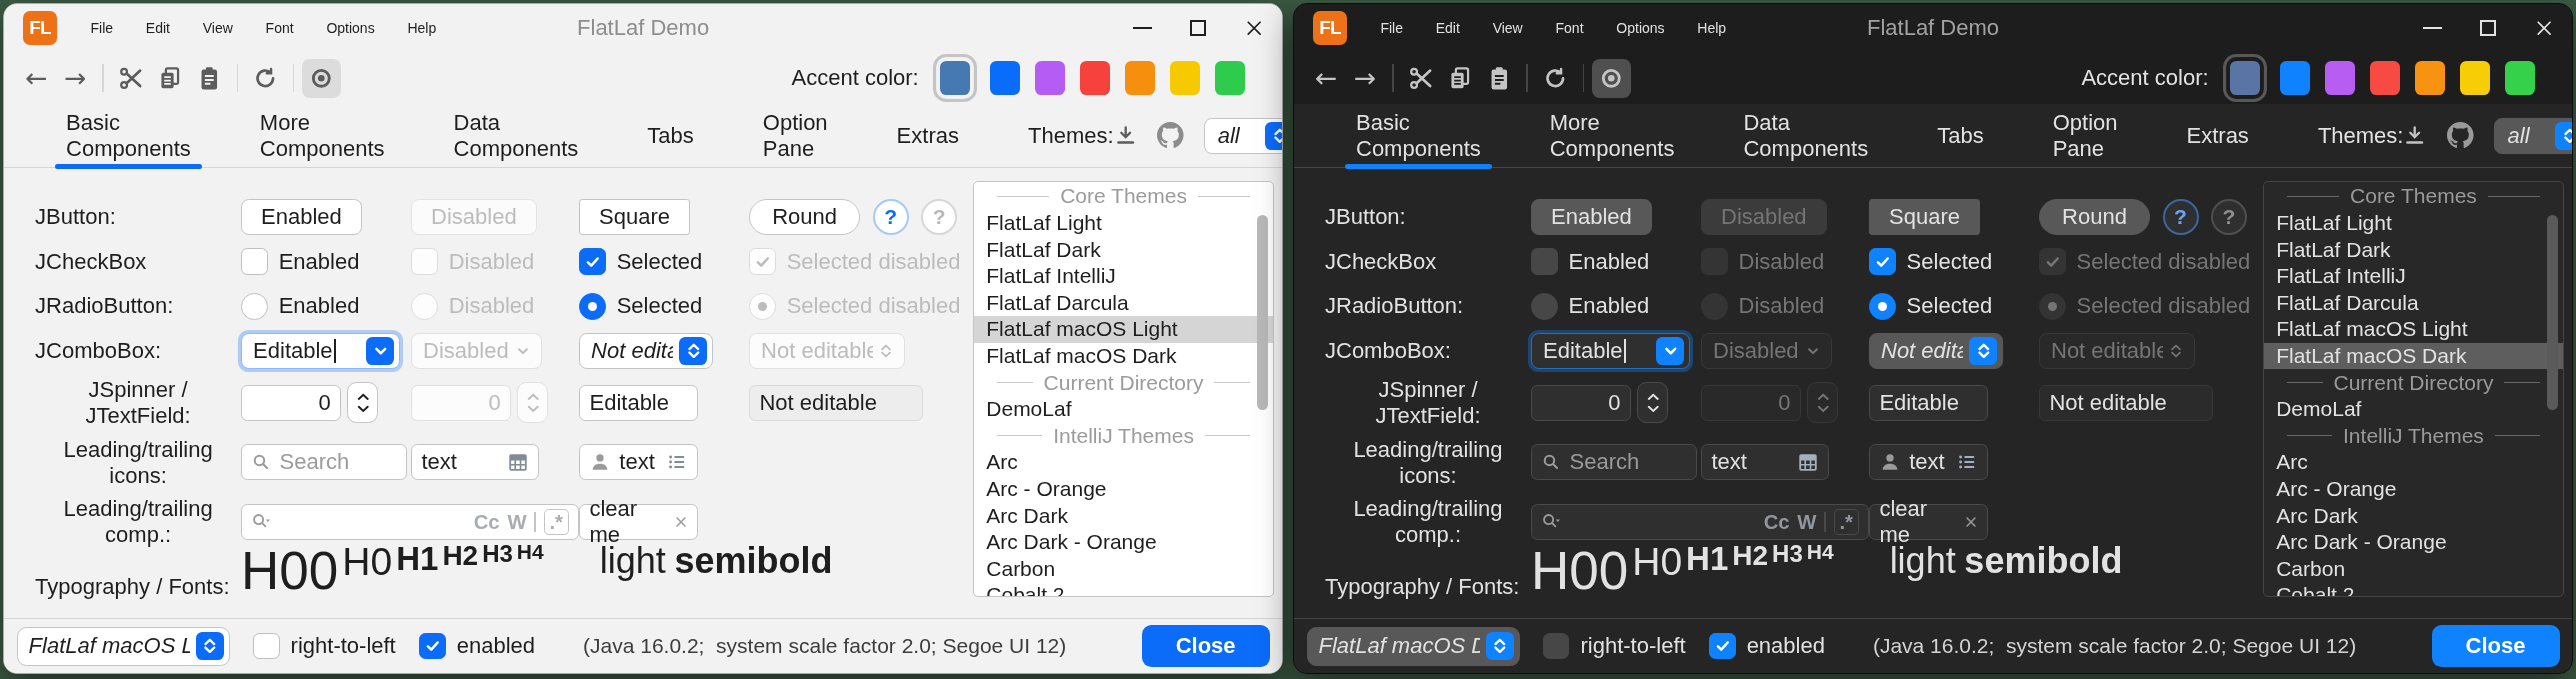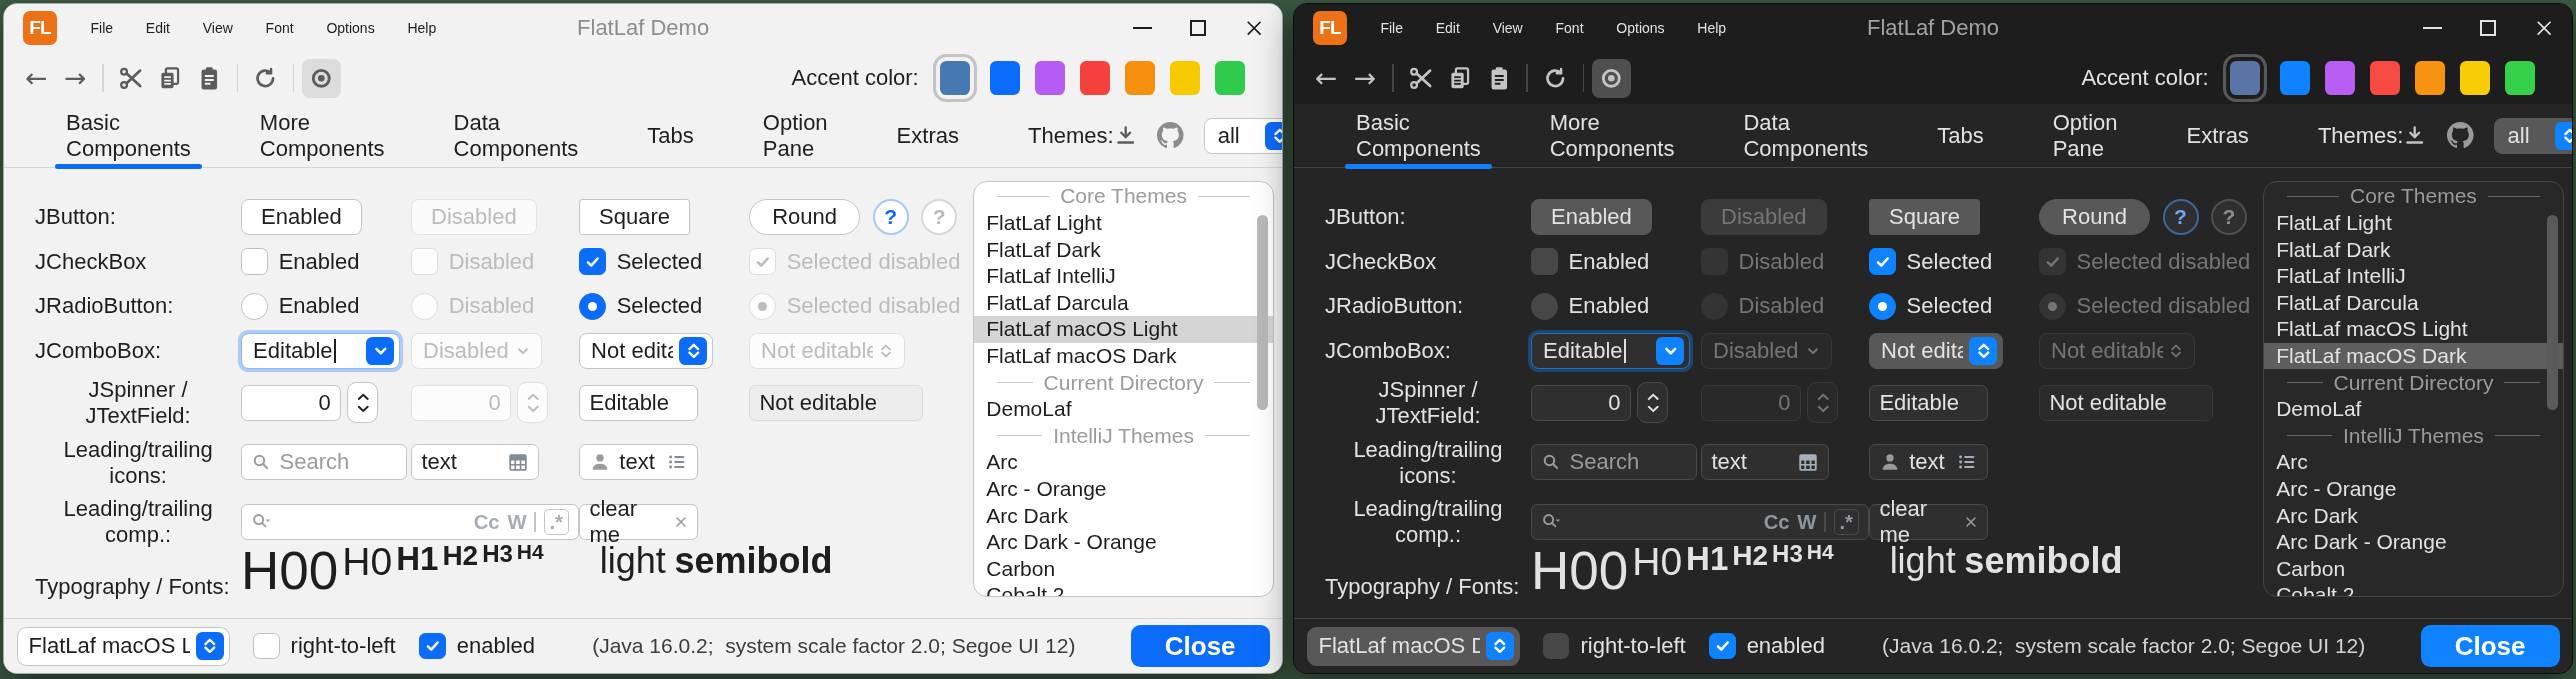--- a/index.html
+++ b/index.html
@@ -121,21 +121,21 @@
 
   .combo{height:36px;border-radius:7.8px;background:var(--field);border:1.6px solid var(--border);
          padding:0 4.7px 0 11px;font-size:22px;color:var(--fg);display:flex;align-items:center;
          justify-content:space-between;}
   .combo .cgroup{display:flex;align-items:center;overflow:hidden;white-space:nowrap;}
   .caret{width:1.6px;height:23.4px;background:var(--fg);margin-left:1.6px;flex:none;}
   .arrowbtn{width:28px;height:28px;border-radius:6.3px;background:var(--accent);flex:none;
             display:flex;align-items:center;justify-content:center;margin-left:6.3px;}
   .combo.focus{border-color:var(--focus-border);box-shadow:0 0 0 3.1px var(--focus-ring);}
   .combo.plaindis{background:var(--field-dis);border-color:var(--border-dis);color:var(--disabled);}
-  .combo.btnlike{background:var(--btn);border-color:var(--btn-border);}
+  .combo.btnlike{background:var(--btn);border-color:var(--btn-border);font-style:italic;}
   .dchev{color:var(--disabled);margin:0 6.3px;flex:none;}
   .c-ed{width:159px;} .c-dis{width:131px;} .c-ne{width:134px;} .c-ned{width:156px;}
 
   .spin{display:flex;align-items:center;gap:6.3px;color:var(--fg);}
   .sfield{width:100px;height:36px;border:1.6px solid var(--border);border-radius:6.3px;
           background:var(--field);display:flex;align-items:center;justify-content:flex-end;
           padding:0 9.4px;font-size:22px;}
   .sarrows{width:31px;height:41px;border:1.6px solid var(--border);border-radius:9.4px;
            background:var(--field);display:flex;flex-direction:column;align-items:center;
            justify-content:center;gap:3.9px;color:var(--fg);}
@@ -168,41 +168,41 @@
   .t-light{font-size:36px;font-weight:300;margin-left:52px;}
   .t-semibold{font-size:36px;font-weight:bold;margin-left:4.7px;}
   .tline2{display:flex;align-items:baseline;gap:20.3px;margin-top:12.5px;color:var(--fg);}
   .t-large{font-size:26.6px;} .t-default{font-size:23px;} .t-medium{font-size:20.3px;}
   .t-small{font-size:18px;} .t-mini{font-size:16.4px;}
   .t-mono{font-family:"DejaVu Sans Mono","Liberation Mono",monospace;font-size:22px;margin-left:45px;}
 
   
   .tlwrap{position:absolute;top:164px;right:0;width:314px;bottom:56px;}
   .tlist{position:absolute;top:12.5px;left:4.7px;right:7.8px;bottom:20.3px;
-         border:1.6px solid var(--list-border);border-radius:14px;background:var(--list);
+         border:1.6px solid var(--list-border);border-radius:5px;background:var(--list);
          overflow:hidden;padding-top:1.6px;}
   .titem{height:26.6px;display:flex;align-items:center;padding:0 12.5px;font-size:21px;
          color:var(--fg);white-space:nowrap;}
   .titem[data-type="header"]{color:var(--muted);}
   .titem[data-type="header"]::before,.titem[data-type="header"]::after{
          content:"";flex:1;border-top:1.6px solid var(--muted);opacity:.55;margin:0 11px;}
   .win.light .titem[data-sel="light"]{background:var(--selrow);}
   .win.dark .titem[data-sel="dark"]{background:var(--selrow);}
   .tscroll{position:absolute;top:47px;right:14px;width:11px;height:195px;border-radius:5.5px;
            background:var(--thumb);}
   .th-combo{width:95px;height:36px;padding-left:12.5px;}
 
   
   .bottombar{position:absolute;left:0;right:0;bottom:0;height:55px;border-top:1.6px solid var(--sep);
              display:flex;align-items:center;padding:0 12.5px;gap:23.4px;background:var(--bg);}
   .bb-combo{width:213px;height:39px;border-radius:9.4px;}
   .bb-combo .cgroup{overflow:hidden;}
   .status{margin-left:auto;font-size:21px;color:var(--status);white-space:pre;}
   .closebtn{height:42px;padding:0 34px;border-radius:9.4px;background:var(--accent);color:#fff;
-            font-size:26px;display:flex;align-items:center;justify-content:center;margin-left:32px;
+            font-size:22px;display:flex;align-items:center;justify-content:center;margin-left:52px;
             font-weight:bold;}
 </style>
 </head>
 <body>
 
 <div class="win light">
 
   <div class="menubar">
     <div class="applogo">FL</div>
     <div class="menus">

